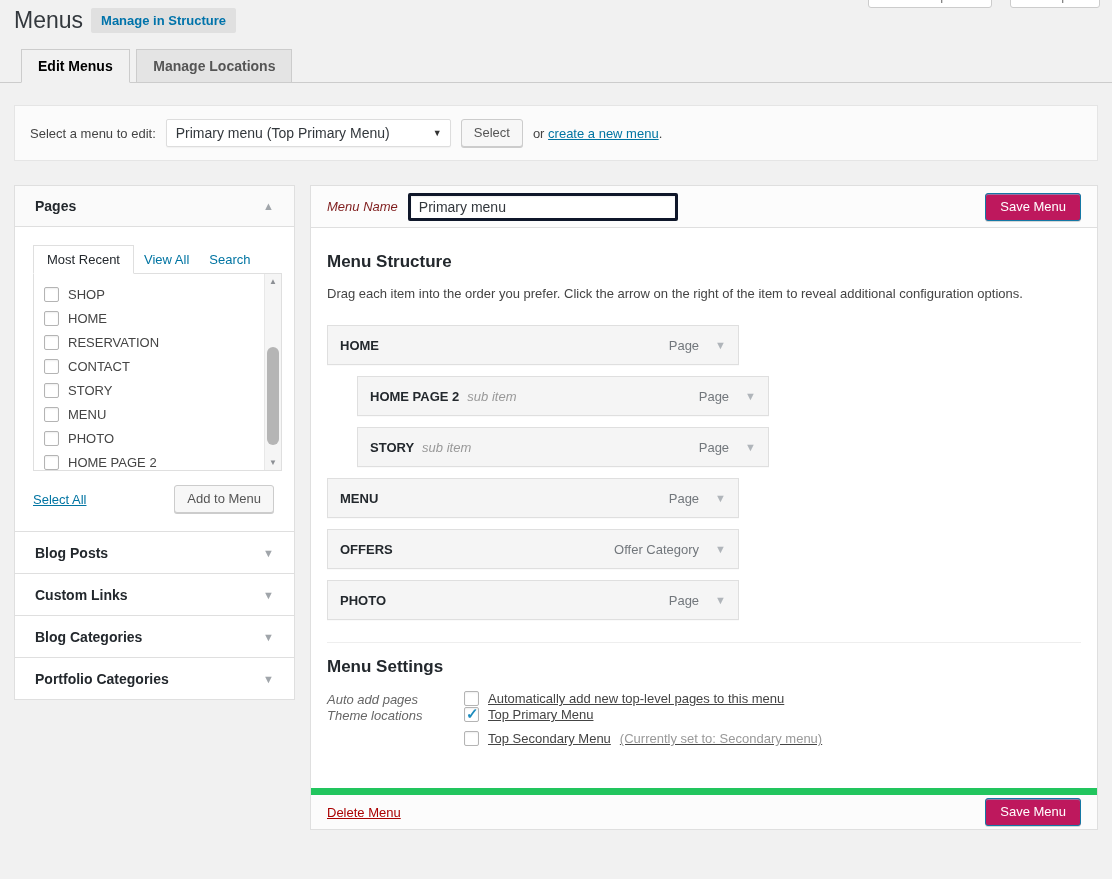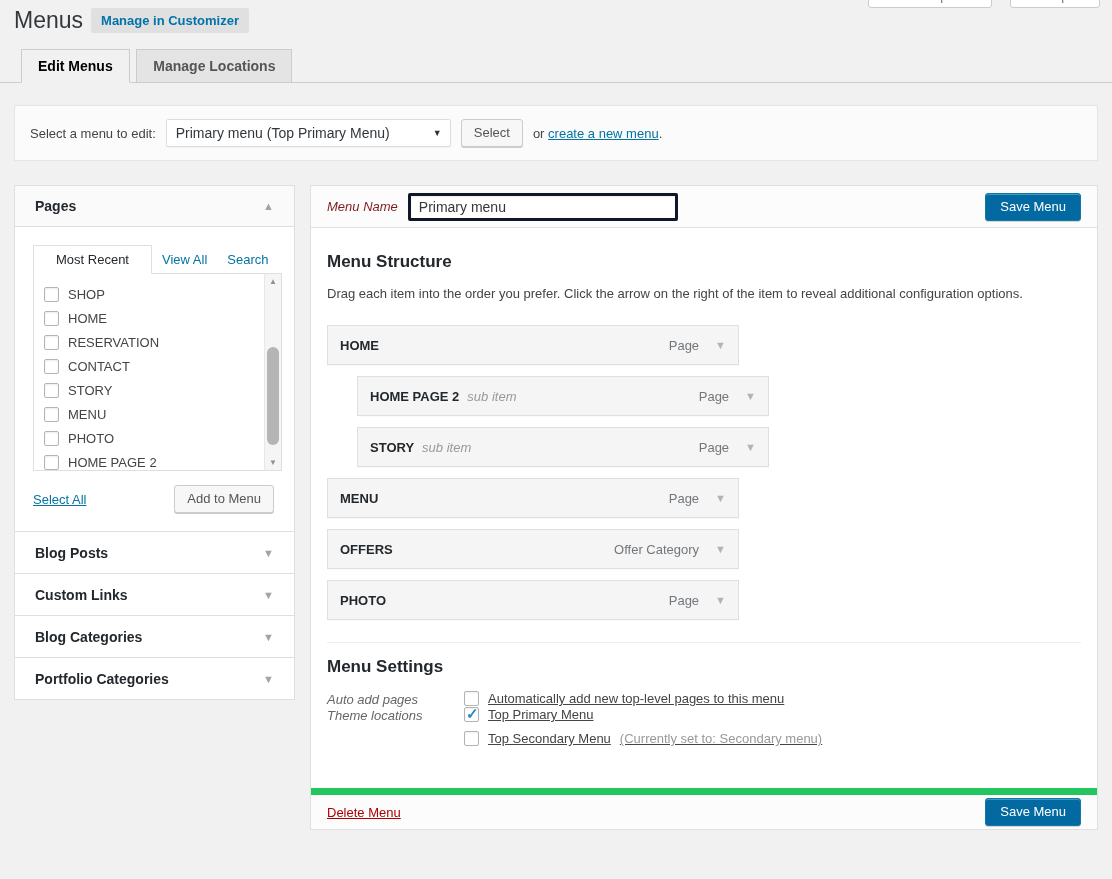--- a/index.html
+++ b/index.html
@@ -49,21 +49,21 @@
     padding:0 26px 0 9px; font-size:14px; color:#32373c; cursor:pointer;
     box-shadow:0 1px 1px rgba(0,0,0,.04);
   }
   .menu-select .caret { position:absolute; right:8px; font-size:9px; color:#333; }
   .button {
     display:inline-block; background:#f7f7f7; border:1px solid #ccc; border-radius:3px;
     color:#555; font-size:13px; padding:5px 12px; line-height:16px; cursor:pointer;
     box-shadow:0 1px 0 #ccc;
   }
   .button-primary {
-    background:#0369a1; border-color:#1478a5; color:#fff;
+    background:#be185d; border-color:#1478a5; color:#fff;
     box-shadow:inset 0 1px 0 rgba(120,200,230,.5), 0 1px 0 rgba(0,0,0,.15);
     font-size:13px; font-weight:400; padding:5px 14px;
   }
   .link { color:#0074a2; }
   .link.u { text-decoration:underline; }
 
   
   .columns { display:flex; align-items:flex-start; gap:15px; padding:0 14px; margin-top:24px;justify-content:center; }
 
   
@@ -75,21 +75,21 @@
   }
   .accordion-title .arrow { color:#a0a5aa; font-size:11px; }
   .accordion-title.open { border-bottom:1px solid #dfdfdf; }
   .accordion-section { border-top:1px solid #dfdfdf; }
   .accordion-section:first-child { border-top:none; }
   .accordion-body { background:#fff; padding:18px 12px 16px 18px; }
 
   .inner-tabs { display:flex; align-items:flex-end; position:relative; z-index:2; }
   .inner-tab-active {
     background:#fff; border:1px solid #dfdfdf; border-bottom:1px solid #fff;
-    margin-bottom:-1px; padding:6px 22px; color:#23282d; font-size:13px;
+    margin-bottom:-1px; padding:6px 13px; color:#23282d; font-size:13px;
   }
   .inner-tab-link { padding:6px 10px; font-size:13px; }
 
   .tabs-panel {
     border:1px solid #dfdfdf; background:#fff; height:198px; position:relative;
     padding:8px 24px 8px 10px; overflow:hidden;
   }
   .page-row { display:flex; align-items:center; gap:9px; height:24px; }
   .checkbox {
     width:15px; height:15px; background:#fff; border:1px solid #b4b4b4; border-radius:2px;
@@ -160,21 +160,21 @@
 </head>
 <body>
 
 <div class="screen-meta">
   <div class="meta-btn">Screen Options</div>
   <div class="meta-btn">Help</div>
 </div>
 
 <div class="page-header">
   <h1 class="page-title">Menus</h1>
-  <a class="manage-customizer-btn">Manage in Customizer</a>
+  <a class="manage-customizer-btn">Manage in Structure</a>
 </div>
 
 <div class="nav-tab-wrapper">
   <a class="nav-tab active">Edit Menus</a>
   <a class="nav-tab">Manage Locations</a>
 </div>
 
 <div class="manage-menus">
   <span>Select a menu to edit:</span>
   <div class="menu-select">

